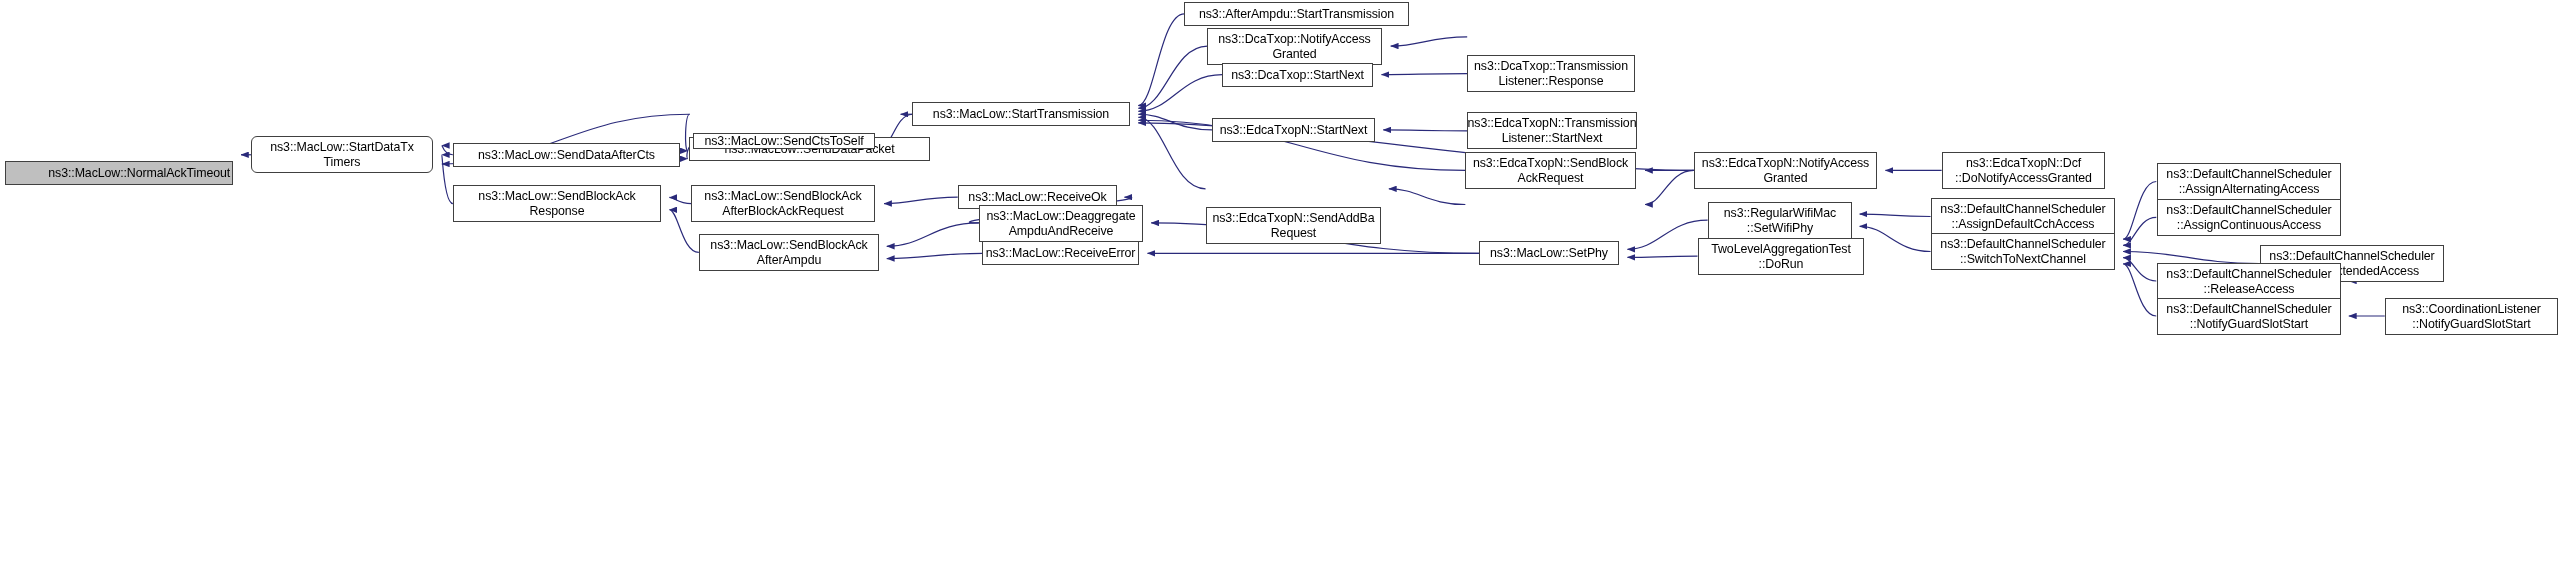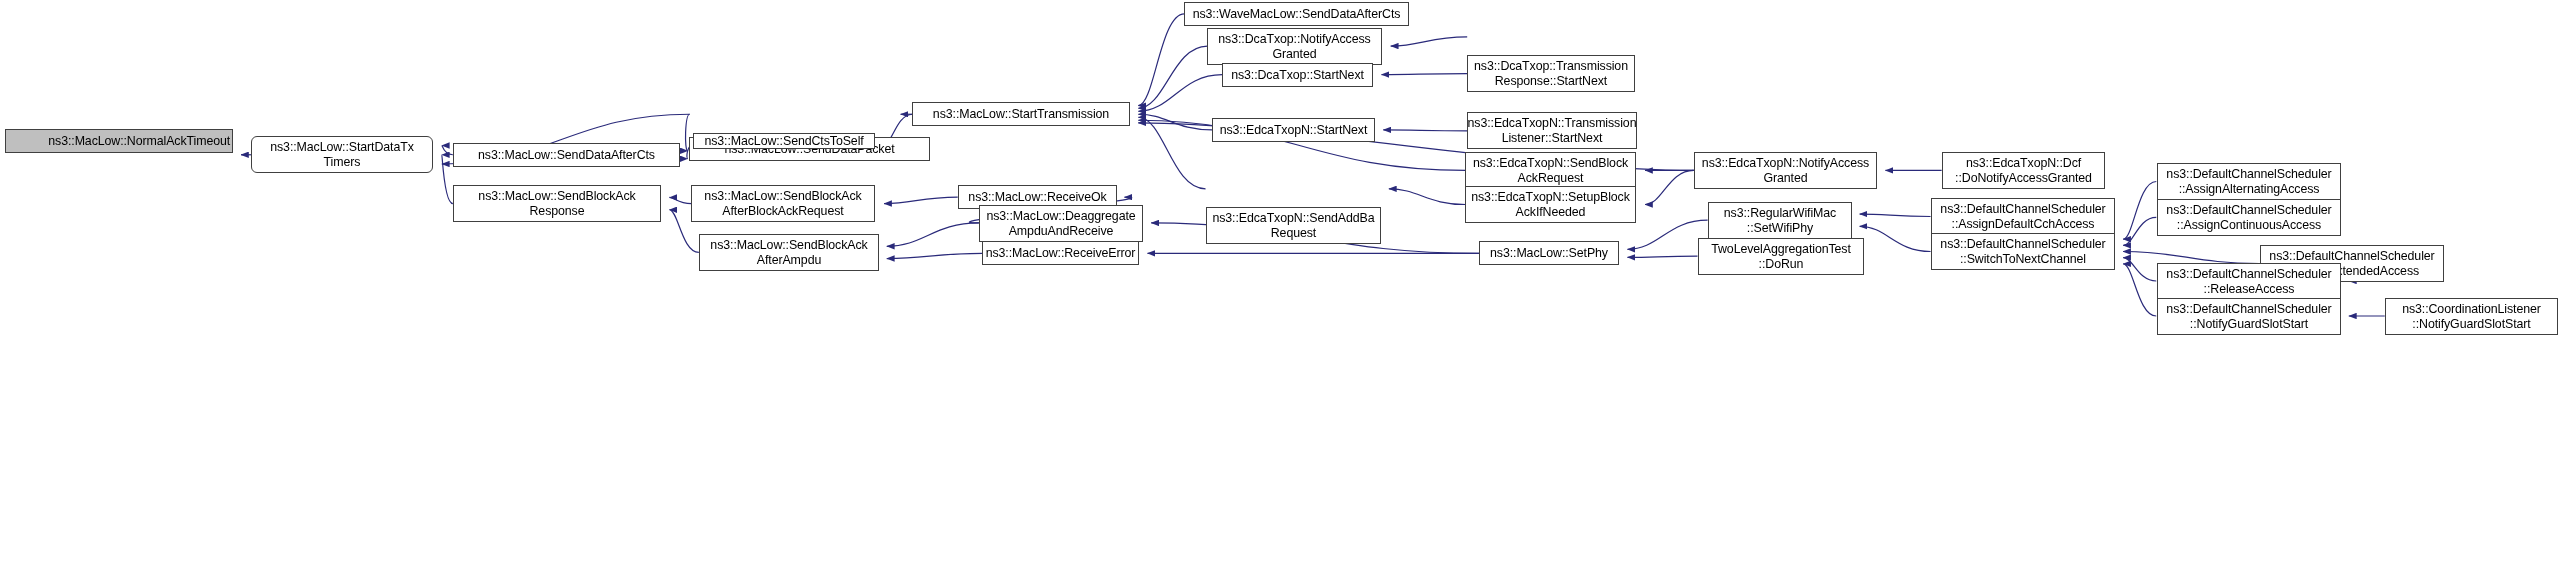--- a/index.html
+++ b/index.html
@@ -71,52 +71,50 @@
       <path d="M2095,235 C2056.3,235 2047.7,232.33333333333334 2018,232.33333333333334" fill="none" stroke="#2a2a7a" stroke-width="1.3" marker-end="url(#ah)"></path>
       <path d="M2095,273 C2056.3,273 2047.7,245.66666666666666 2018,245.66666666666666" fill="none" stroke="#2a2a7a" stroke-width="1.3" marker-end="url(#ah)"></path>
       <path d="M2340,197 C2319.75,197 2315.25,259.6666666666667 2304,259.6666666666667" fill="none" stroke="#2a2a7a" stroke-width="1.3" marker-end="url(#ah)"></path>
       <path d="M2340,236 C2319.75,236 2315.25,266.3333333333333 2304,266.3333333333333" fill="none" stroke="#2a2a7a" stroke-width="1.3" marker-end="url(#ah)"></path>
       <path d="M2452,286 C2381.35,286 2365.65,273 2304,273" fill="none" stroke="#2a2a7a" stroke-width="1.3" marker-end="url(#ah)"></path>
       <path d="M2452,286 C2412.4,286 2579.6,305 2549,305" fill="none" stroke="#2a2a7a" stroke-width="1.3" marker-end="url(#ah)"></path>
       <path d="M2340,305 C2319.75,305 2315.25,279.6666666666667 2304,279.6666666666667" fill="none" stroke="#2a2a7a" stroke-width="1.3" marker-end="url(#ah)"></path>
       <path d="M2340,343 C2319.75,343 2315.25,286.3333333333333 2304,286.3333333333333" fill="none" stroke="#2a2a7a" stroke-width="1.3" marker-end="url(#ah)"></path>
       <path d="M2588,343 C2566.4,343 2561.6,343 2549,343" fill="none" stroke="#2a2a7a" stroke-width="1.3" marker-end="url(#ah)"></path>
     </svg>
-<div class="node root" style="left: 4.6px; top: 129px; width: 228px; height: 24px; padding-left: 44px;">ns3::MacLow::NormalAckTimeout</div>
+<div class="node root" style="left: 4.6px; top: 161px; width: 228px; height: 24px; padding-left: 44px;">ns3::MacLow::NormalAckTimeout</div>
     <div class="node" style="left: 251px; top: 136px; width: 182px; height: 37px; border-radius: 6px;">ns3::MacLow::StartDataTx
 Timers</div>
     <div class="node" style="left: 453px; top: 143px; width: 227px; height: 24px;">ns3::MacLow::SendDataAfterCts</div>
     <div class="node" style="left: 453px; top: 185px; width: 208px; height: 37px;">ns3::MacLow::SendBlockAck
 Response</div>
     <div class="node" style="left: 689px; top: 102px; width: 241px; height: 24px; margin-top: 35px;">ns3::MacLow::SendDataPacket</div>
     <div class="node" style="left: 693px; top: 133px; width: 182px; height: 16px;">ns3::MacLow::SendCtsToSelf</div>
     <div class="node" style="left: 691px; top: 185px; width: 184px; height: 37px;">ns3::MacLow::SendBlockAck
 AfterBlockAckRequest</div>
     <div class="node" style="left: 699px; top: 234px; width: 180px; height: 37px;">ns3::MacLow::SendBlockAck
 AfterAmpdu</div>
     <div class="node" style="left: 912px; top: 102px; width: 218px; height: 24px;">ns3::MacLow::StartTransmission</div>
     <div class="node" style="left: 958px; top: 185px; width: 159px; height: 24px;">ns3::MacLow::ReceiveOk</div>
     <div class="node" style="left: 979px; top: 205px; width: 164px; height: 37px;">ns3::MacLow::Deaggregate
 AmpduAndReceive</div>
     <div class="node" style="left: 982px; top: 241px; width: 157px; height: 24px;">ns3::MacLow::ReceiveError</div>
-    <div class="node" style="left: 1184px; top: 1.8px; width: 225px; height: 24px;">ns3::WaveMacLow::SendDataAfterCts</div>
+    <div class="node" style="left: 1184px; top: 1.8px; width: 225px; height: 24px;">ns3::AfterAmpdu::StartTransmission</div>
     <div class="node" style="left: 1207px; top: 28px; width: 175px; height: 37px;">ns3::DcaTxop::NotifyAccess
 Granted</div>
     <div class="node" style="left: 1222px; top: 63px; width: 151px; height: 24px;">ns3::DcaTxop::StartNext</div>
     <div class="node" style="left: 1212px; top: 118px; width: 163px; height: 24px; text-align: center;">ns3::EdcaTxopN::StartNext</div>
     <div class="node" style="left: 1206px; top: 171px; width: 175px; height: 37px; margin-top: 36px;">ns3::EdcaTxopN::SendAddBa
 Request</div>
     <div class="node" style="left: 1467px; top: 55px; width: 168px; height: 37px;">ns3::DcaTxop::Transmission
-Response::StartNext</div>
+Listener::Response</div>
     <div class="node" style="left: 1467px; top: 112px; width: 170px; height: 37px;">ns3::EdcaTxopN::Transmission
 Listener::StartNext</div>
     <div class="node" style="left: 1465px; top: 152px; width: 171px; height: 37px;">ns3::EdcaTxopN::SendBlock
 AckRequest</div>
-    <div class="node" style="left: 1465px; top: 186px; width: 171px; height: 37px;">ns3::EdcaTxopN::SetupBlock
-AckIfNeeded</div>
     <div class="node" style="left: 1479px; top: 241px; width: 140px; height: 24px;">ns3::MacLow::SetPhy</div>
     <div class="node" style="left: 1694px; top: 152px; width: 183px; height: 37px;">ns3::EdcaTxopN::NotifyAccess
 Granted</div>
     <div class="node" style="left: 1708px; top: 202px; width: 144px; height: 37px;">ns3::RegularWifiMac
 ::SetWifiPhy</div>
     <div class="node" style="left: 1698px; top: 238px; width: 166px; height: 37px;">TwoLevelAggregationTest
 ::DoRun</div>
     <div class="node" style="left: 1942px; top: 152px; width: 163px; height: 37px;">ns3::EdcaTxopN::Dcf
 ::DoNotifyAccessGranted</div>
     <div class="node" style="left: 1931px; top: 198px; width: 184px; height: 37px;">ns3::DefaultChannelScheduler

